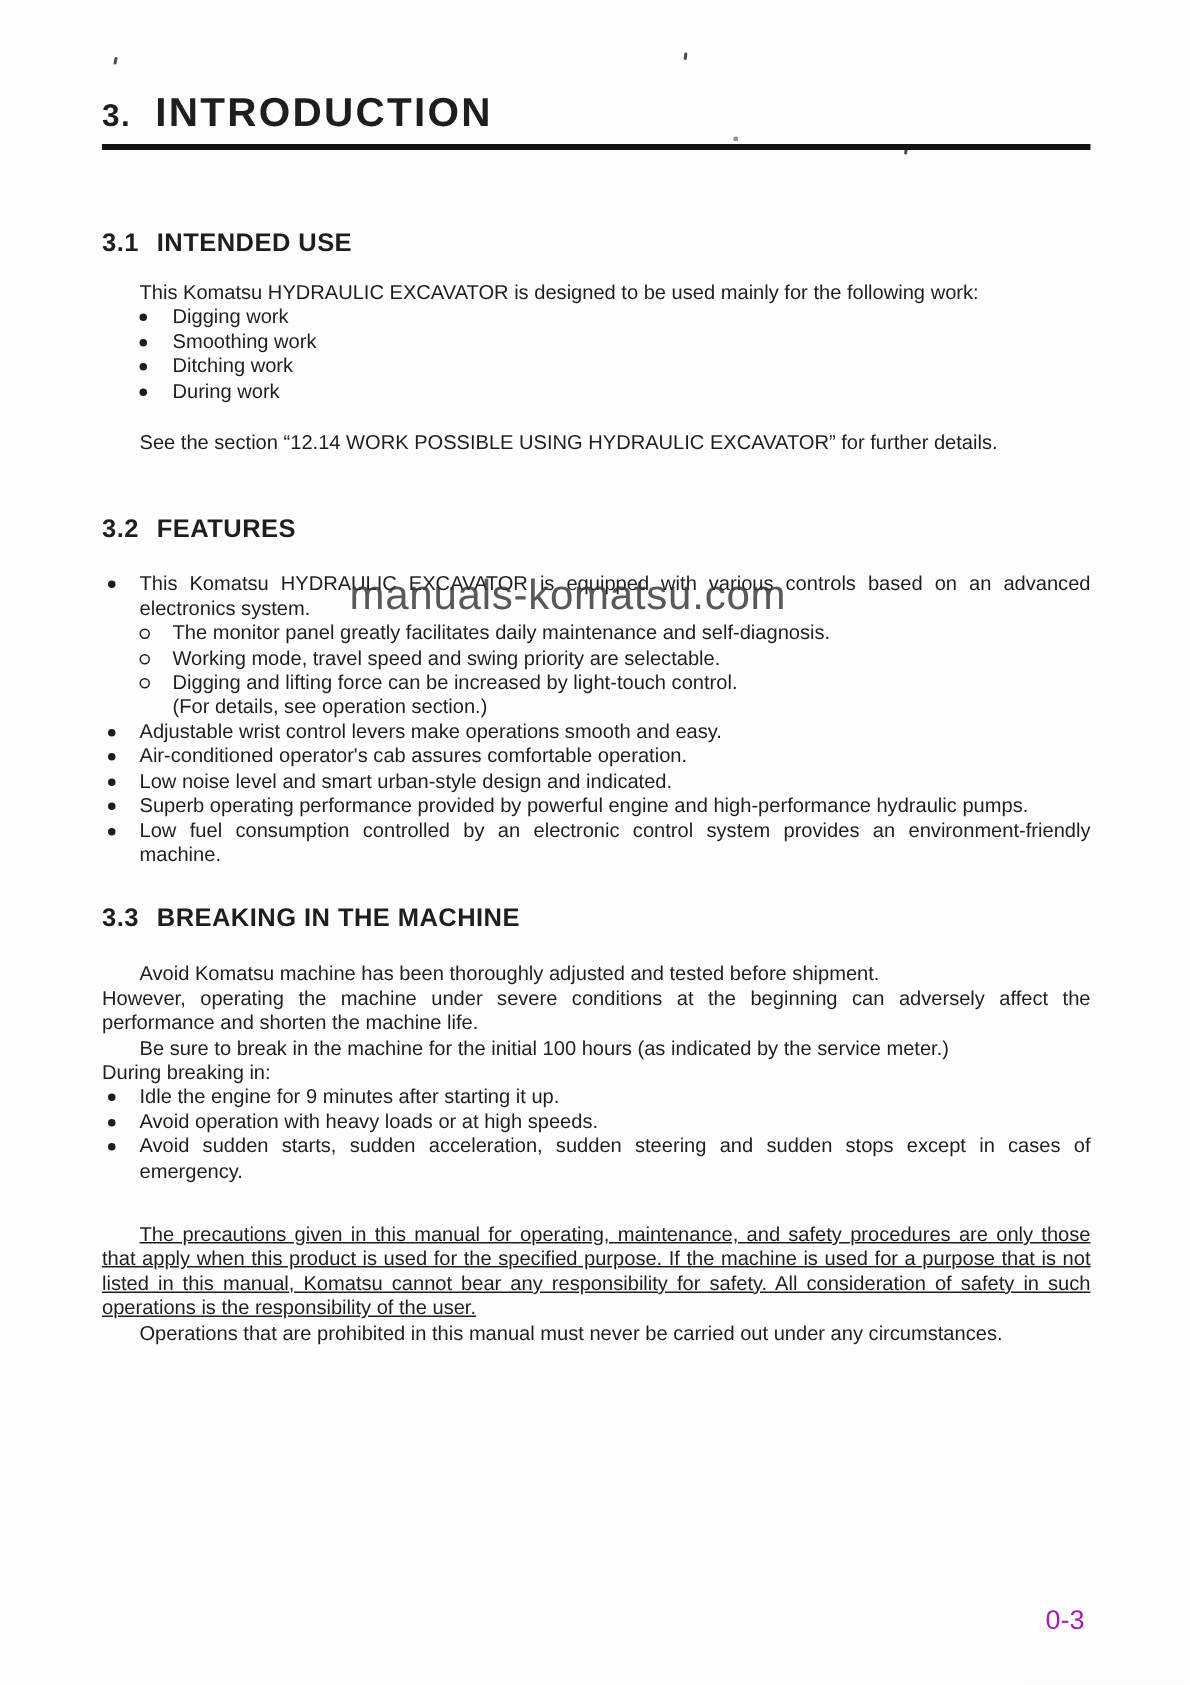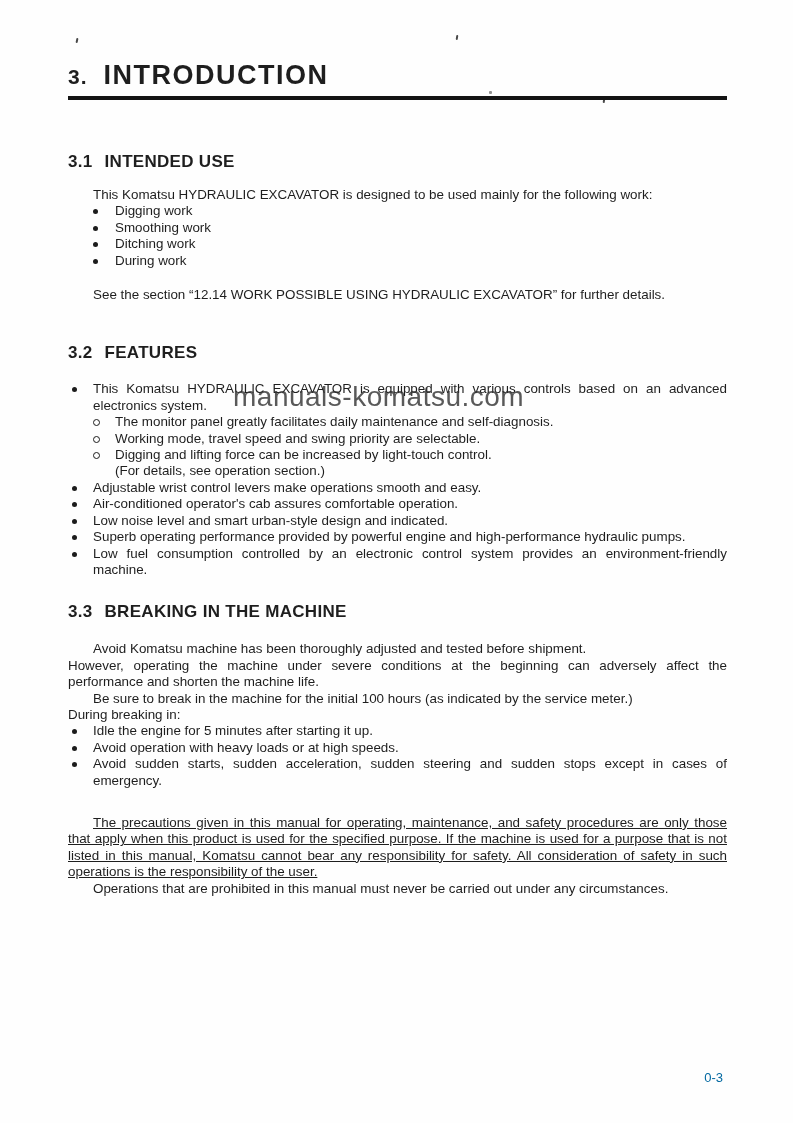--- a/index.html
+++ b/index.html
@@ -104,22 +104,22 @@
     color: rgba(52, 52, 52, 0.82);
     letter-spacing: 0.5px;
     z-index: 5;
     white-space: nowrap;
   }
   
   .page-num {
     position: absolute;
     right: 70px;
     top: 1070px;
-    font-size: 13px;
-    color: #0369a1;
+    font-size: 18px;
+    color: #a21caf;
   }
   
   .speck {
     position: absolute;
     background: #4a4a4a;
     border-radius: 1px;
   }
   .speck-1 { left: 76px;  top: 38px;  width: 2px; height: 5px; transform: rotate(12deg); }
   .speck-2 { left: 456px; top: 35px;  width: 2px; height: 5px; transform: rotate(8deg); }
   .speck-3 { left: 603px; top: 98px;  width: 2px; height: 5px; transform: rotate(10deg); }
@@ -252,21 +252,21 @@
 
       <p class="mt-20 first-indent">Avoid Komatsu machine has been thoroughly adjusted and tested before shipment.</p>
       <p class="justify">However, operating the machine under severe conditions at the beginning can adversely affect the performance and shorten the machine life.</p>
       <p class="first-indent">Be sure to break in the machine for the initial 100 hours (as indicated by the service meter.)</p>
       <p>During breaking in:</p>
 
       <div class="b-row">
         <span class="g-col g-col-wide">
             <span class="dot"></span>
           </span>
-        <p class="b-text">Idle the engine for 5 minutes after starting it up.</p>
+        <p class="b-text">Idle the engine for 9 minutes after starting it up.</p>
       </div>
       <div class="b-row">
         <span class="g-col g-col-wide">
             <span class="dot"></span>
           </span>
         <p class="b-text">Avoid operation with heavy loads or at high speeds.</p>
       </div>
       <div class="b-row">
         <span class="g-col g-col-wide">
             <span class="dot"></span>

